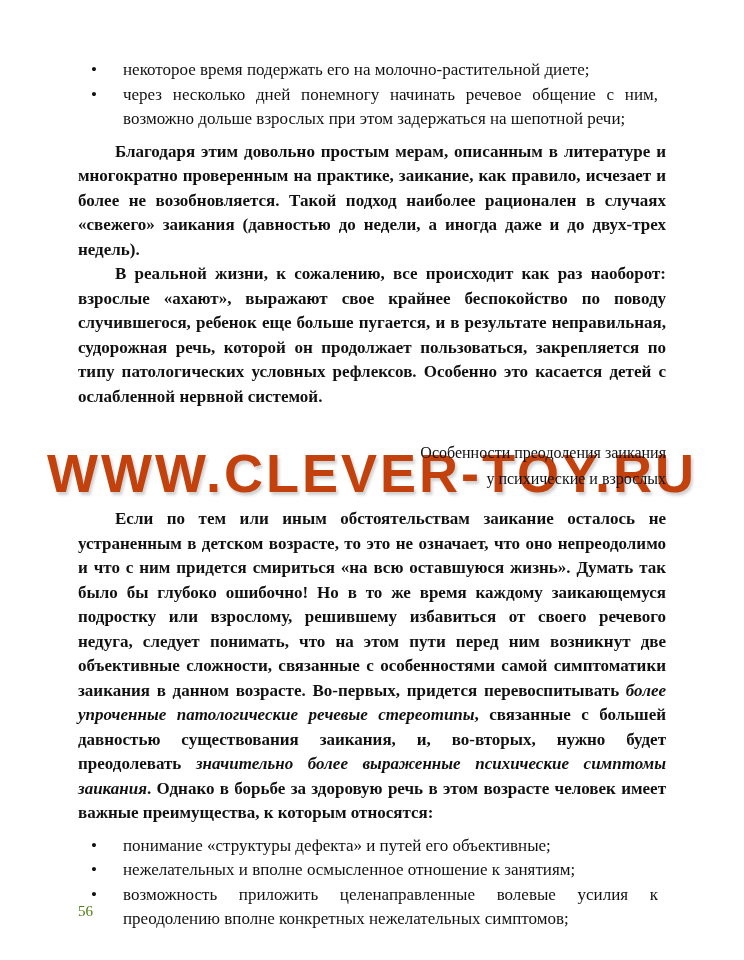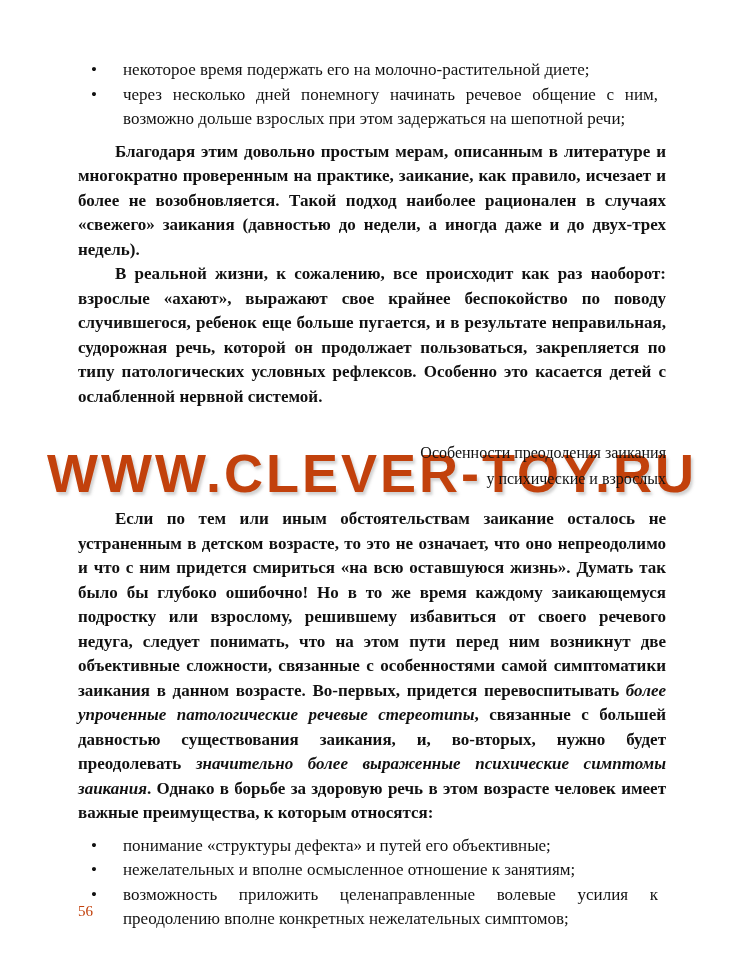--- a/index.html
+++ b/index.html
@@ -69,21 +69,21 @@
     text-indent: 0;
   }
   .runs i { font-style: italic; }
   .page-number {
     position: absolute;
     left: 78px;
     bottom: 40px;
     z-index: 1;
     font-size: 15px;
     font-family: "Liberation Serif", serif;
-    color: #c2410c;
+    color: #4d7c0f;
   }
 </style>
 </head>
 <body>
 
 <div class="page">
 
   <div class="watermark" style="color: #c2410c;">WWW.CLEVER-TOY.RU</div>
 
   <div class="content">

